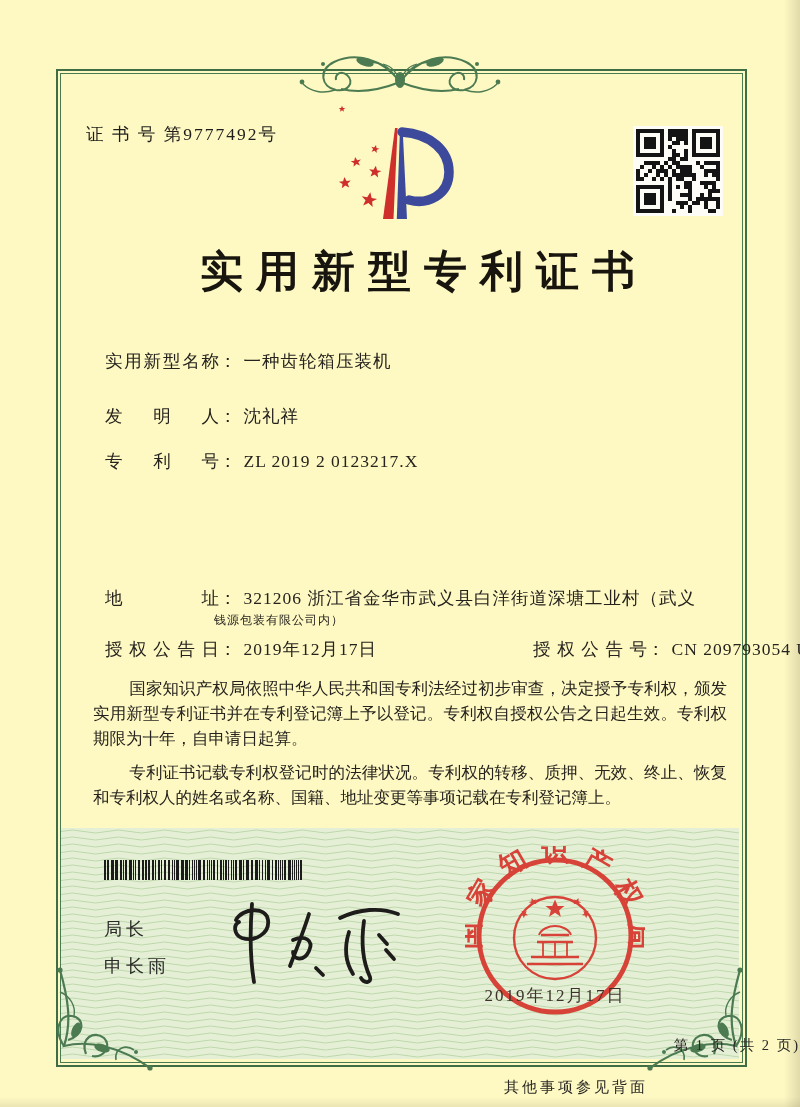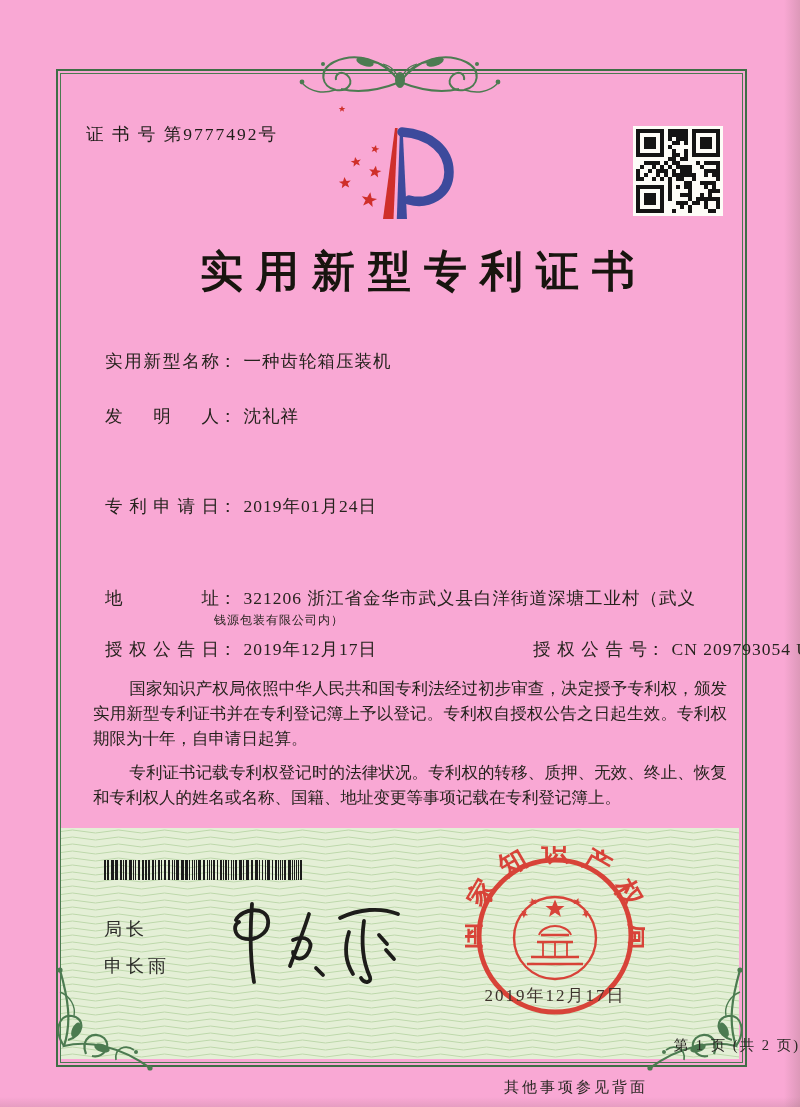--- a/index.html
+++ b/index.html
@@ -1,17 +1,17 @@
 <!DOCTYPE html>
 <html><head>
 <meta charset="utf-8">
 <style>
   html,body{margin:0;padding:0;background:#e9e4d2;}
   .page{position:relative;width:800px;height:1107px;overflow:hidden;
-        background:#f9a8d4;
+        background:#fef9c3;
         font-family:"Liberation Serif","DejaVu Serif",serif;color:#26231e;}
   .scan-shade{position:absolute;top:0;right:0;width:16px;height:100%;
         background:linear-gradient(90deg,rgba(0,0,0,0),rgba(90,80,60,0.18));}
   .scan-shade-bottom{position:absolute;left:0;bottom:0;width:100%;height:10px;
         background:linear-gradient(180deg,rgba(0,0,0,0),rgba(90,80,60,0.12));}
   
   .frame{position:absolute;left:56px;top:69px;width:687px;height:994px;
         border:2.5px solid #3f6e46;}
   .frame .inner{position:absolute;left:2px;top:2px;right:2px;bottom:2px;
         border:1px solid #4a7a50;}
@@ -288,22 +288,22 @@
     </svg>
 
   <h1 class="title">实用新型专利证书</h1>
 
   <div class="row" style="top:349px">
     <span class="lbl">实用新型名称</span><span class="colon">：</span><span class="val">一种齿轮箱压装机</span>
   </div>
   <div class="row" style="top:404px">
     <span class="lbl">发明人</span><span class="colon">：</span><span class="val">沈礼祥</span>
   </div>
-  <div class="row" style="top:494px">
-    <span class="lbl">专利申请日</span><span class="colon">：</span><span class="val">2019年01月24日</span>
+  <div class="row" style="top:449px">
+    <span class="lbl">专利号</span><span class="colon">：</span><span class="val">ZL 2019 2 0123217.X</span>
   </div>
   <div class="row" style="top:586px">
     <span class="lbl">地址</span><span class="colon">：</span><span class="val">321206 浙江省金华市武义县白洋街道深塘工业村（武义</span>
   </div>
   <div class="val-line2">钱源包装有限公司内）</div>
   <div class="row" style="top:637px">
     <span class="lbl">授权公告日</span><span class="colon">：</span><span class="val">2019年12月17日</span>
     <span class="grant2">
       <span class="lbl">授权公告号</span><span class="colon">：</span><span class="val">CN 209793054 U</span>
     </span>

